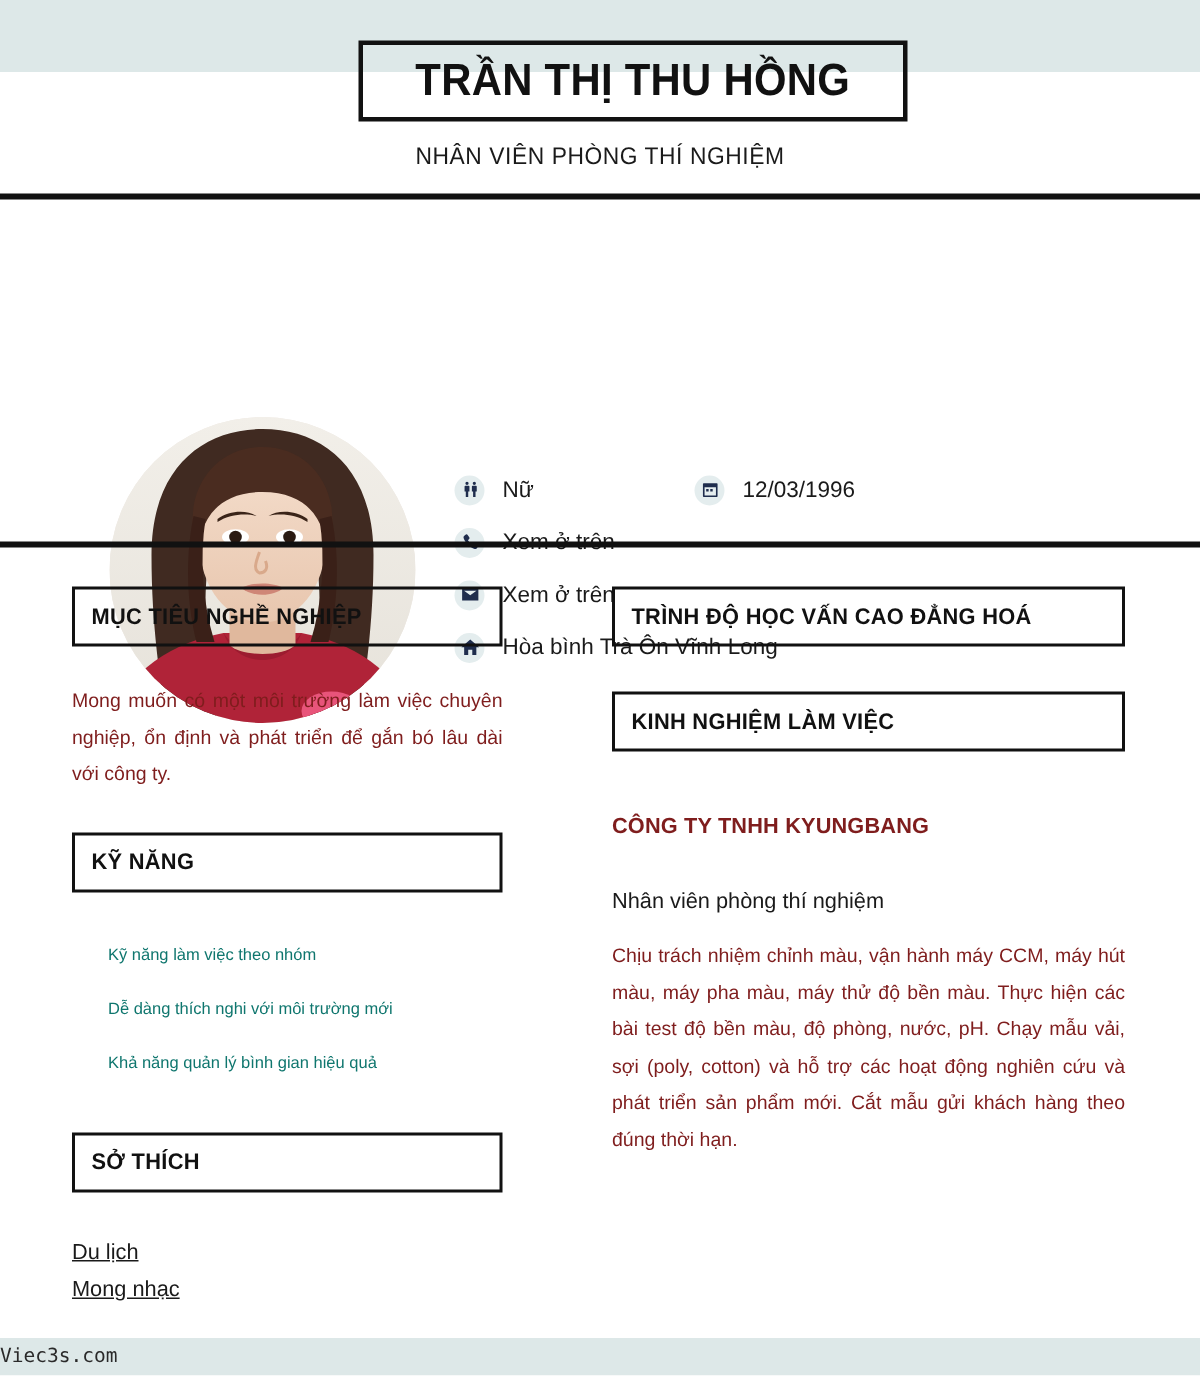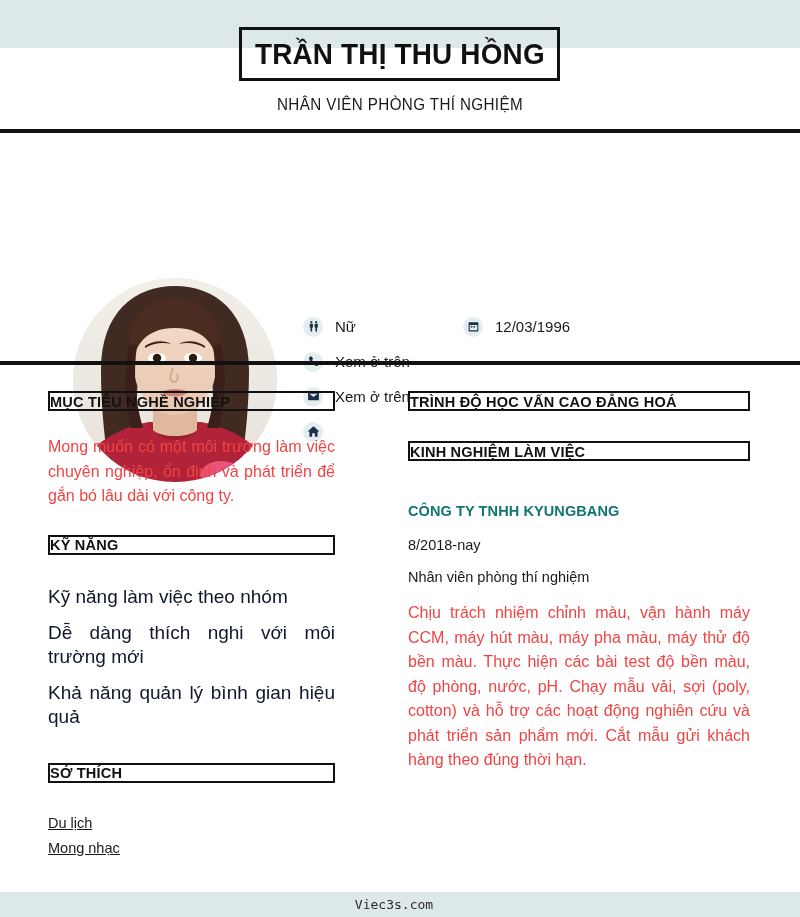--- a/index.html
+++ b/index.html
@@ -27,21 +27,21 @@
 
   .header {
     position: relative;
     height: 131px;
     z-index: 2;
   }
 
   .name-box {
     position: absolute;
     left: 239px; top: 27px;
-    width: 321px; height: 54px;
+    width: 366px; height: 54px;
     border: 3px solid #111111;
     background: transparent;
     display: flex;
     align-items: center;
     justify-content: center;
   }
 
   .name-text {
     font-size: 30px;
     font-weight: bold;
@@ -141,62 +141,64 @@
     width: 287px;
   }
   .col-right {
     position: absolute;
     left: 408px; top: 26px;
     width: 342px;
   }
 
   .sec-box {
     border: 2px solid #111111;
-    height: 20px;
+    height: 40px;
     display: flex;
     align-items: center;
+    padding-left: 11px;
     margin-bottom: 12px;
   }
   .sec-box-title {
     font-size: 15px;
     font-weight: bold;
     letter-spacing: 0.2px;
     color: #111111;
     white-space: nowrap;
     transform: scaleX(0.97);
     transform-origin: left center;
   }
 
   .para {
-    font-size: 16px;
+    font-size: 13px;
     line-height: 24.5px;
     text-align: justify;
-    color: #ef4444;
+    color: #7f1d1d;
   }
 
   .list-item {
-    font-size: 19px;
+    font-size: 11px;
     line-height: 24px;
     text-align: justify;
-    color: #0f172a;
+    color: #0f766e;
     margin-bottom: 12px;
+    margin-left: 24px;
   }
   .list-item:last-child { margin-bottom: 0; }
 
   .tight-item {
     font-size: 14.5px;
     line-height: 25px;
     color: #1a1a1a;
     text-decoration: underline;
   }
 
   .job-company {
     font-size: 14.5px;
     font-weight: bold;
-    color: #0f766e;
+    color: #7f1d1d;
     letter-spacing: 0.1px;
   }
   .job-period, .job-role {
     font-size: 14.5px;
     color: #1a1a1a;
   }
   .spacer-12 { height: 12px; }
   .spacer-16 { height: 16px; }
   .spacer-18 { height: 18px; }
   .spacer-22 { height: 22px; }
@@ -204,21 +206,21 @@
   .spacer-30 { height: 30px; }
 
   
   .footer-band {
     position: absolute;
     left: 0; bottom: 0;
     width: 800px; height: 25px;
     background: #dde8e8;
     display: flex;
     align-items: center;
-    justify-content: center;
+    justify-content: flex-start;
     padding-right: 12px;
   }
   .footer-text {
     font-family: "DejaVu Sans Mono", "Liberation Mono", monospace;
     font-size: 13px;
     color: #2a2a2a;
   }
 </style>
 </head>
 <body>
@@ -324,20 +326,21 @@
       </div>
     </div>
 
     <div class="contact-row">
       <div class="contact-cell">
         <span class="ic">
           <svg width="13" height="13" viewBox="0 0 24 24">
               <path d="M12 2.5 23 12h-3.5v9.5h-5V15h-5v6.5h-5V12H1z"></path>
             </svg>
         </span>
+        <span class="contact-text">Hòa bình Trà Ôn Vĩnh Long</span>
       </div>
     </div>
 
   </div>
 </div>
 
 <div class="rule rule-mid"></div>
 
 <div class="columns">
 
@@ -378,21 +381,20 @@
 
     <div class="spacer-18"></div>
 
     <div class="sec-box">
       <span class="sec-box-title">KINH NGHIỆM LÀM VIỆC</span>
     </div>
 
     <div class="spacer-30"></div>
     <div class="job-company">CÔNG TY TNHH KYUNGBANG</div>
     <div class="spacer-18"></div>
-    <div class="job-period">8/2018-nay</div>
     <div class="spacer-16"></div>
     <div class="job-role">Nhân viên phòng thí nghiệm</div>
     <div class="spacer-16"></div>
     <div class="para">Chịu trách nhiệm chỉnh màu, vận hành máy CCM, máy hút màu, máy pha màu, máy thử độ bền màu. Thực hiện các bài test độ bền màu, độ phòng, nước, pH. Chạy mẫu vải, sợi (poly, cotton) và hỗ trợ các hoạt động nghiên cứu và phát triển sản phẩm mới. Cắt mẫu gửi khách hàng theo đúng thời hạn.</div>
 
   </div>
 
 </div>
 
 <div class="footer-band">

